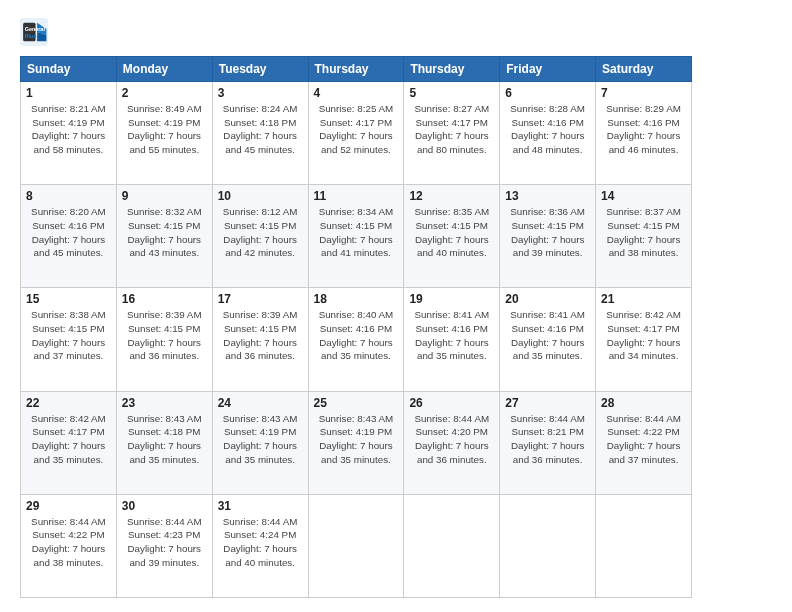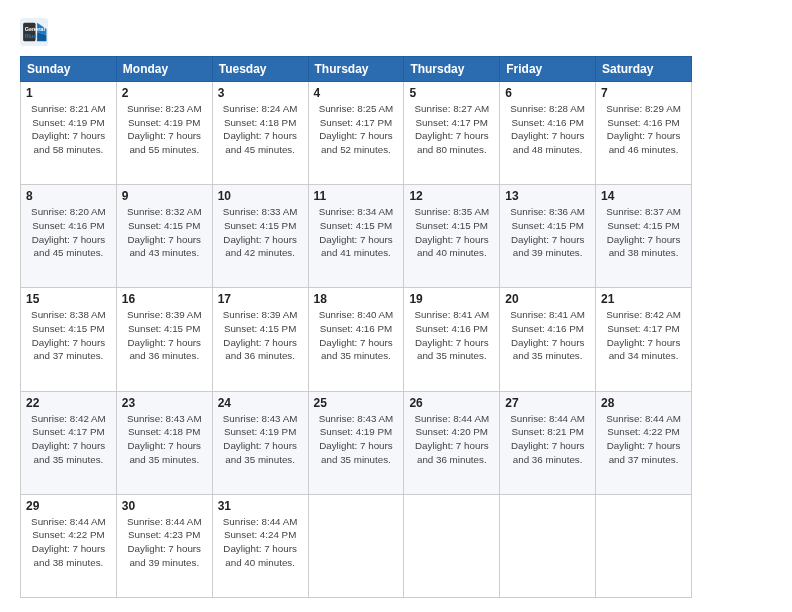--- a/index.html
+++ b/index.html
@@ -141,21 +141,21 @@
         <div class="day-info">
           <span>Sunrise: 8:21 AM</span><br>
           <span>Sunset: 4:19 PM</span><br>
           <span>Daylight: 7 hours</span><br>
           <span>and 58 minutes.</span>
         </div>
       </td>
           <td>
         <span class="day-num">2</span>
         <div class="day-info">
-          <span>Sunrise: 8:23 AM</span><br>
+          <span>Sunrise: 8:49 AM</span><br>
           <span>Sunset: 4:19 PM</span><br>
           <span>Daylight: 7 hours</span><br>
           <span>and 55 minutes.</span>
         </div>
       </td>
           <td>
         <span class="day-num">3</span>
         <div class="day-info">
           <span>Sunrise: 8:24 AM</span><br>
           <span>Sunset: 4:18 PM</span><br>
@@ -215,21 +215,21 @@
         <div class="day-info">
           <span>Sunrise: 8:32 AM</span><br>
           <span>Sunset: 4:15 PM</span><br>
           <span>Daylight: 7 hours</span><br>
           <span>and 43 minutes.</span>
         </div>
       </td>
           <td>
         <span class="day-num">10</span>
         <div class="day-info">
-          <span>Sunrise: 8:33 AM</span><br>
+          <span>Sunrise: 8:12 AM</span><br>
           <span>Sunset: 4:15 PM</span><br>
           <span>Daylight: 7 hours</span><br>
           <span>and 42 minutes.</span>
         </div>
       </td>
           <td>
         <span class="day-num">11</span>
         <div class="day-info">
           <span>Sunrise: 8:34 AM</span><br>
           <span>Sunset: 4:15 PM</span><br>

